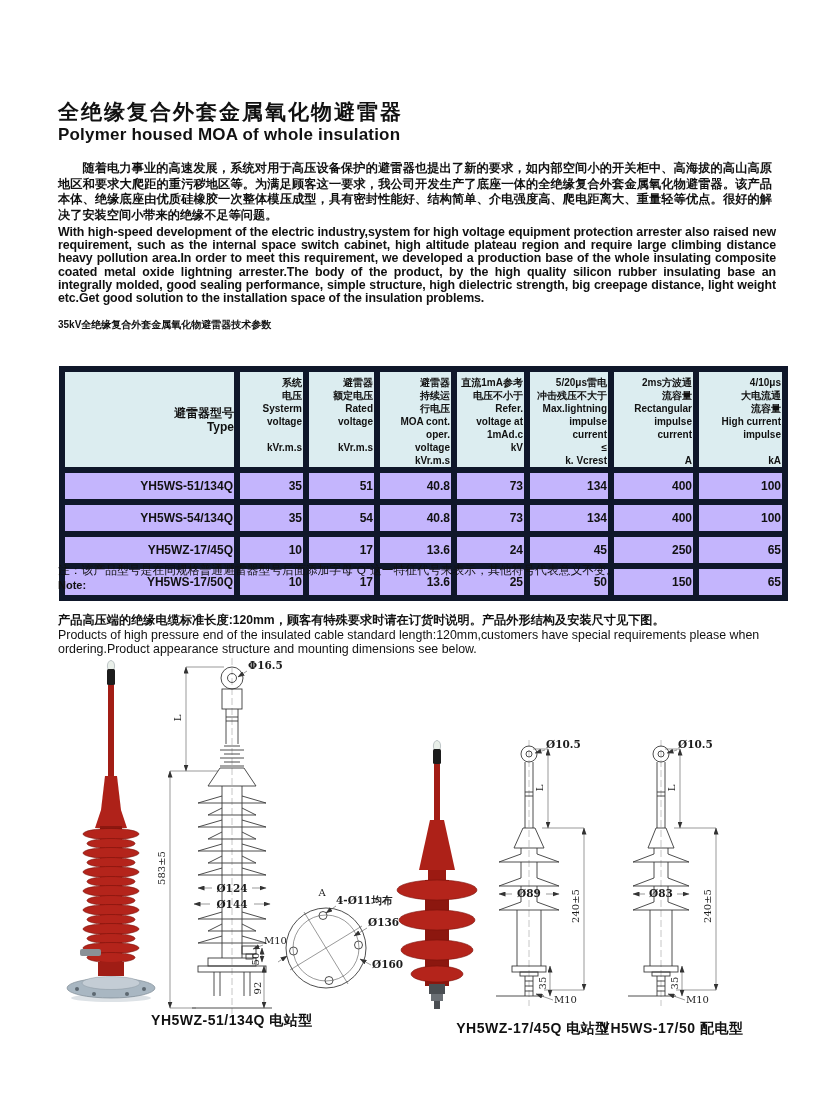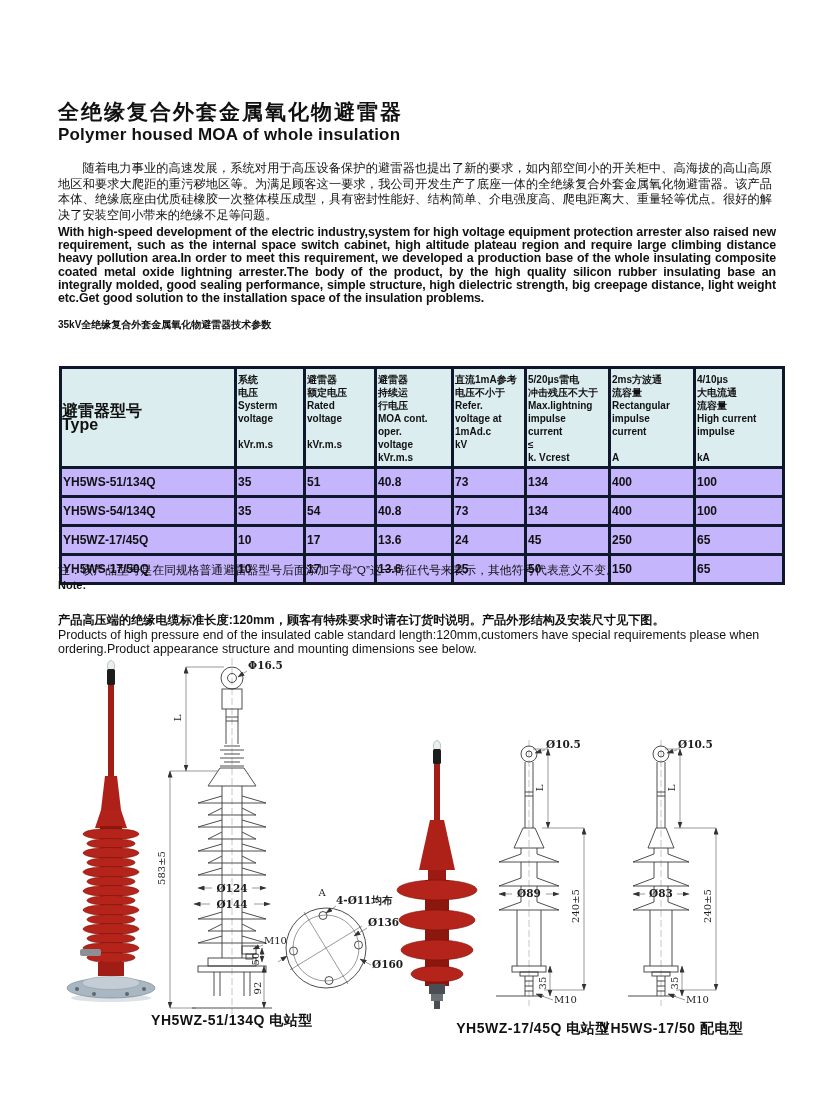--- a/index.html
+++ b/index.html
@@ -1,29 +1,29 @@
 <!DOCTYPE html>
 <html><head>
 <meta charset="utf-8">
 <style>
   html,body{margin:0;padding:0;background:#fff;}
   .page{position:relative;width:827px;height:1118px;background:#ffffff;
         font-family:"Liberation Sans","DejaVu Sans",sans-serif;color:#111;overflow:hidden;}
   .abs{position:absolute;}
   .title-cn{left:58px;top:98px;font-size:21px;font-weight:bold;letter-spacing:2px;}
   .title-en{left:58px;top:125px;font-size:17px;font-weight:bold;letter-spacing:0.2px;}
-  .para-cn{left:58px;top:161px;width:714px;font-size:12.2px;font-weight:normal;line-height:15.5px;text-indent:2em;text-align:justify;}
+  .para-cn{left:58px;top:161px;width:714px;font-size:12.2px;font-weight:bold;line-height:15.5px;text-indent:2em;text-align:justify;}
   .para-en{left:58px;top:226px;width:718px;font-size:12.4px;font-weight:bold;line-height:13.2px;letter-spacing:-0.1px;text-align:justify;}
   .tcap-cn{left:58px;top:318px;font-size:10px;font-weight:bold;}
   .tcap-en{left:58px;top:333px;font-size:12px;font-weight:bold;}
   table.params{position:absolute;left:59px;top:366px;border-collapse:collapse;table-layout:fixed;border:2px solid #2b2b2b;}
-  table.params th,table.params td{border:3px solid #0f172a;text-align:left;}
+  table.params th,table.params td{border:6px solid #0f172a;text-align:right;}
   table.params th{background:#dcedf0;font-size:10px;font-weight:bold;line-height:13px;
                   white-space:pre-line;vertical-align:top;padding:4px 1px 0 1px;}
-  table.params th.type-col{vertical-align:middle;font-size:16px;line-height:14px;padding:0;}
+  table.params th.type-col{vertical-align:middle;font-size:12px;line-height:14px;padding:0;}
   table.params td{height:24px;font-size:12px;font-weight:bold;background:#c4b5fd;}
   .note-cn{left:58px;top:563px;font-size:11.8px;font-weight:normal;}
   .note-en{left:58px;top:579px;font-size:11px;font-weight:bold;}
   .order-cn{left:58px;top:612px;font-size:12.2px;font-weight:bold;}
   .order-en{left:58px;top:629px;width:718px;font-size:12.4px;font-weight:normal;line-height:13.5px;}
   .figcap{font-size:14px;font-weight:bold;letter-spacing:0.5px;text-align:center;}
   .cap1{left:112px;top:1012px;width:240px;}
   .cap2{left:444px;top:1020px;width:178px;}
   .cap3{left:588px;top:1020px;width:168px;}
   svg{overflow:visible;}

